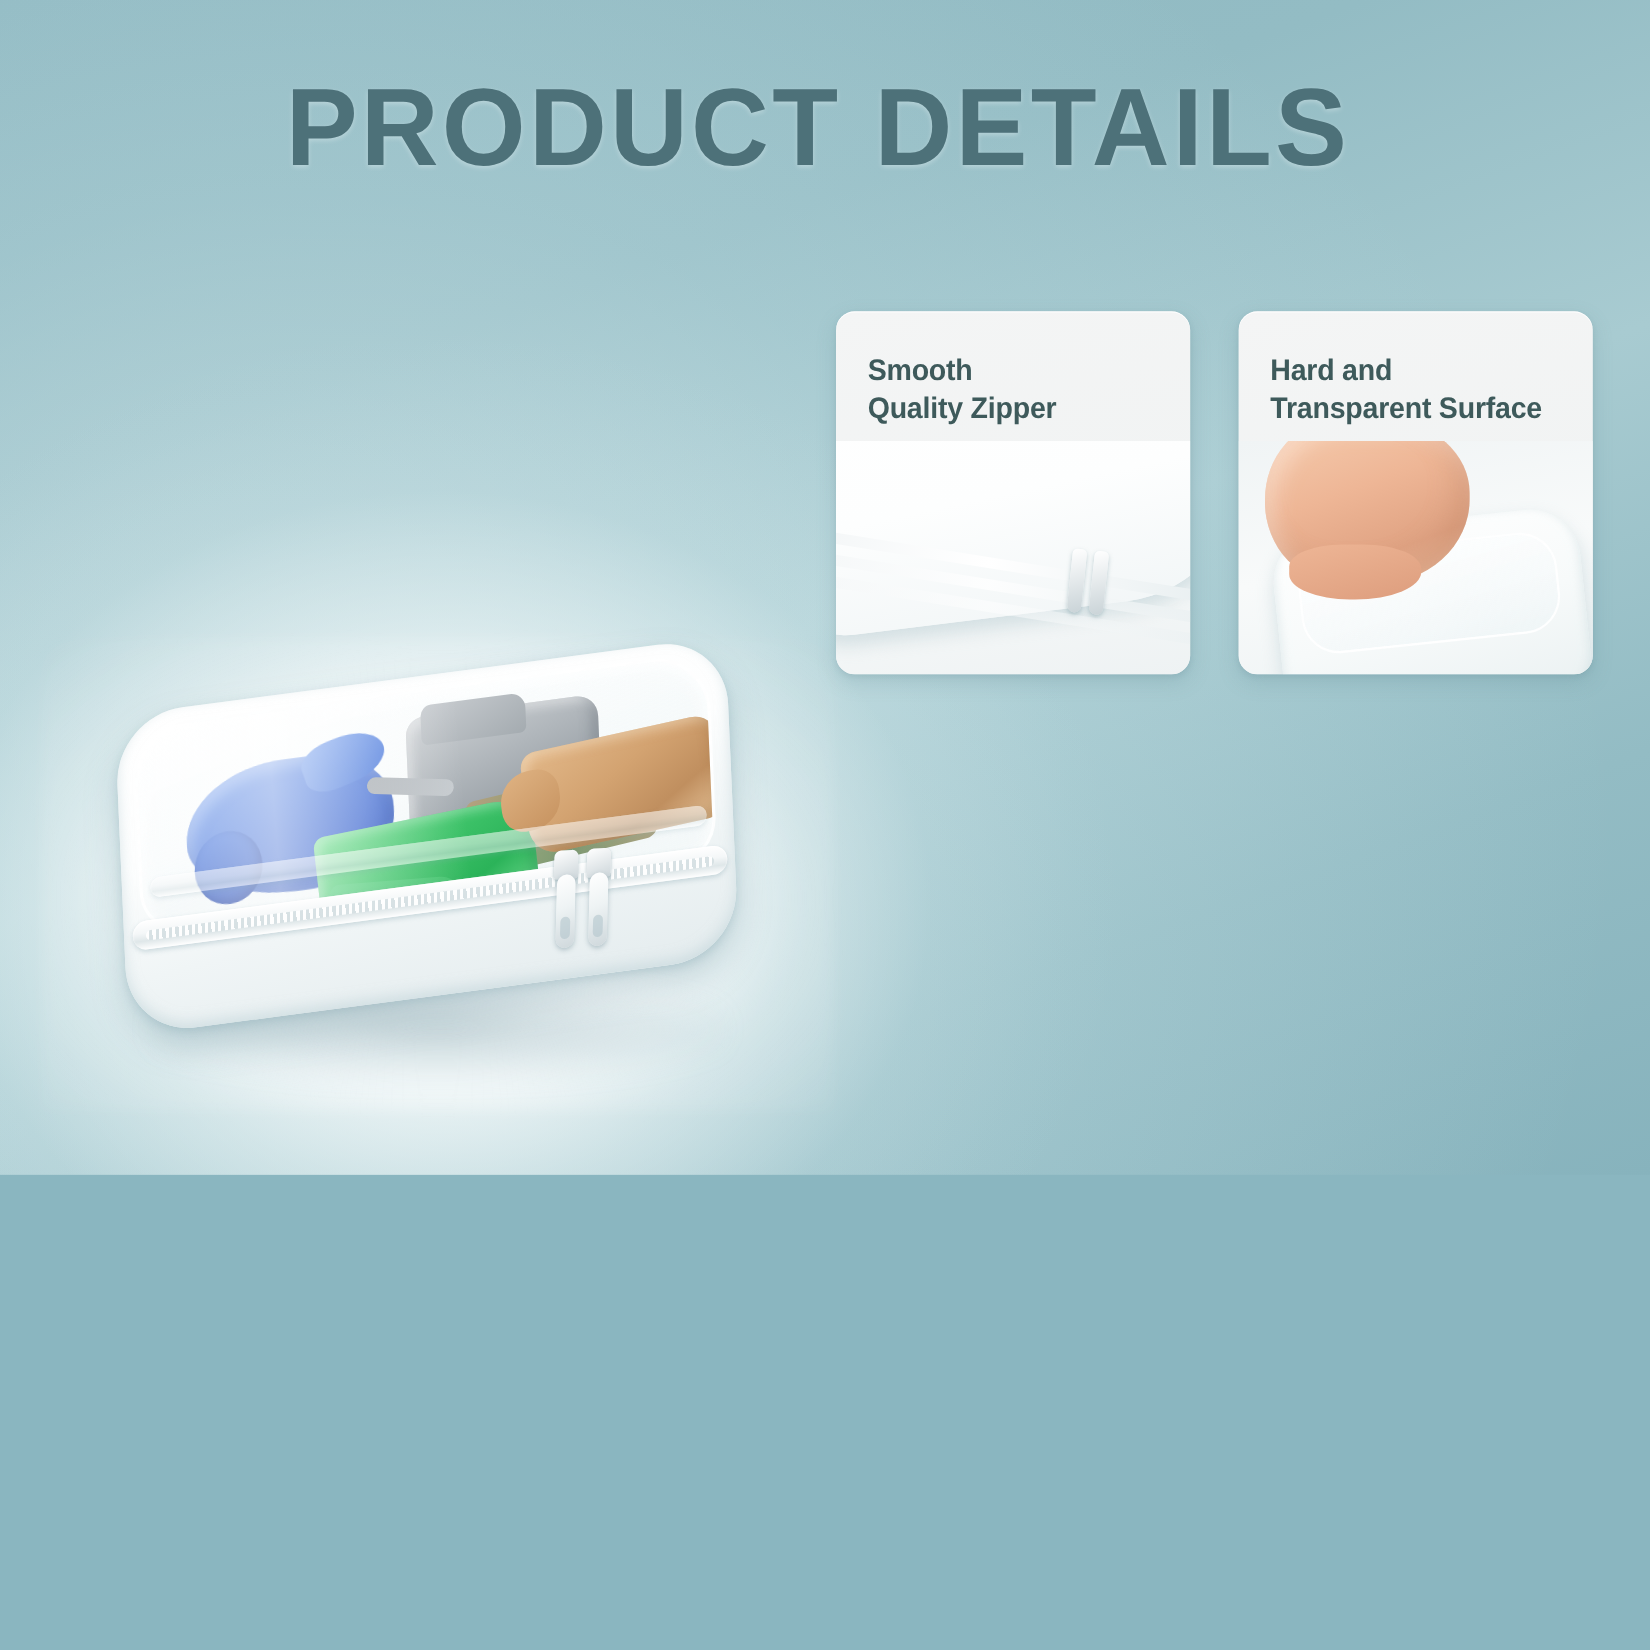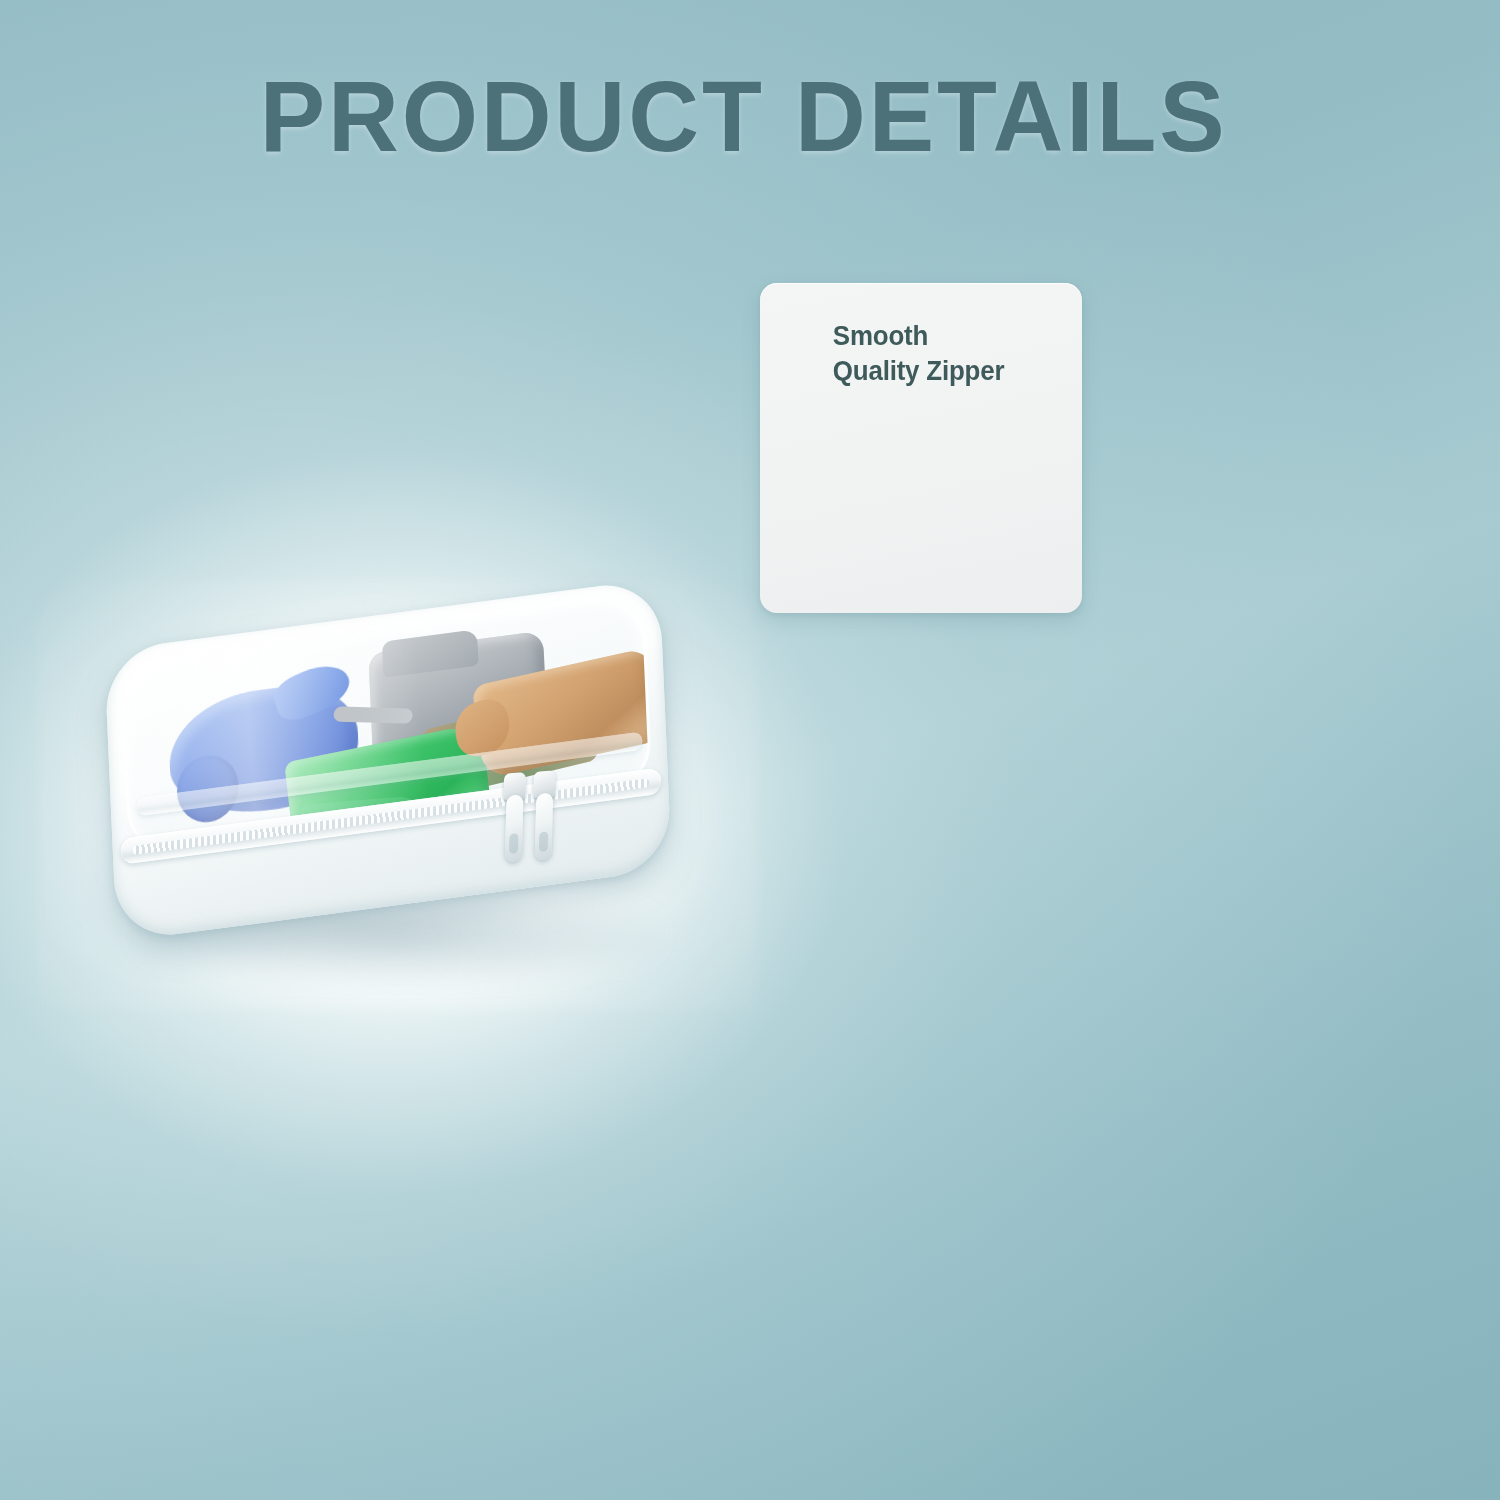--- a/index.html
+++ b/index.html
@@ -8,21 +8,21 @@
   body {
     width: 1500px; height: 1500px;
     overflow: hidden;
     font-family: "Liberation Sans", sans-serif;
     background: #8ab6c0;
   }
 
   
   .stage {
     position: relative;
-    width: 1500px; height: 1500px;
+    width: 1500px; height: 1068px;
     background:
       radial-gradient(ellipse 620px 520px at 400px 820px,
         rgba(255,255,255,0.96) 0%,
         rgba(252,254,254,0.85) 26%,
         rgba(236,245,246,0.50) 50%,
         rgba(200,225,229,0.16) 72%,
         rgba(160,200,208,0.00) 100%),
       radial-gradient(ellipse 1500px 1300px at 300px 760px,
         rgba(240,249,250,0.55) 0%,
         rgba(205,230,234,0.25) 45%,
@@ -243,21 +243,20 @@
     row-gap: 57px;
   }
   .card {
     position: relative;
     background: linear-gradient(168deg, #f4f5f5 0%, #f1f3f3 55%, #eceeef 100%);
     border-radius: 17px;
     box-shadow: 0 7px 18px rgba(90,130,140,0.22), 0 2px 5px rgba(90,130,140,0.14);
     overflow: hidden;
     display: flex;
     flex-direction: column;
-    align-items: center;
   }
   .card-title {
     padding: 36px 26px 0 30px;
     font-size: 27px;
     font-weight: 700;
     line-height: 1.30;
     color: #3e5a5b;
     letter-spacing: -0.2px;
     transform: scaleX(0.96);
     transform-origin: left top;
@@ -521,18 +520,27 @@
         <div class="zline z3"></div>
         <div class="pulls">
             <i></i>
             <i></i>
           </div>
       </div>
       <div class="cardhighlight"></div>
     </div>
 
 
+    <div class="card">
+      <div class="card-title">Hard and
+Transparent Surface</div>
+      <div class="photo ph-press">
+        <div class="case2"></div>
+        <div class="fist"></div>
+      </div>
+      <div class="cardhighlight"></div>
+    </div>
 
 
 
 
   </div>
 </div>
 
 </body></html>

